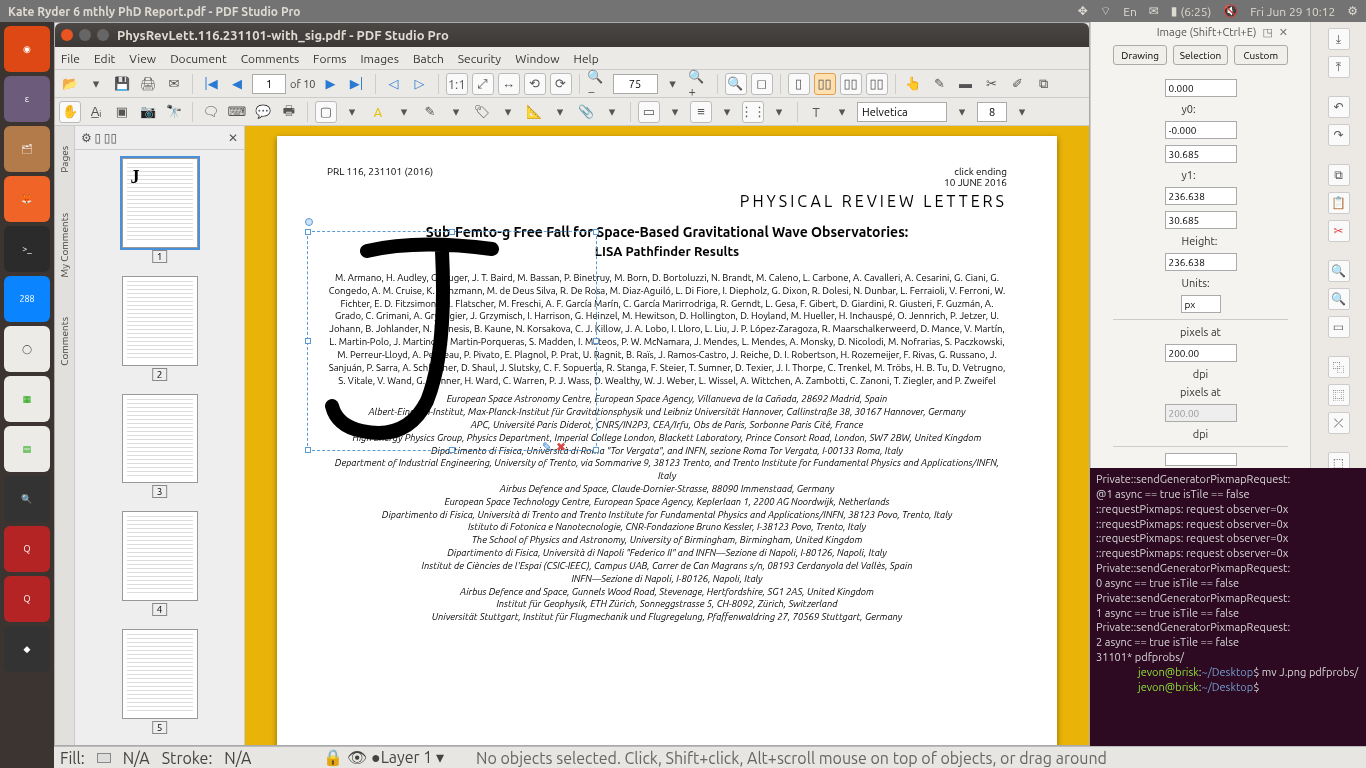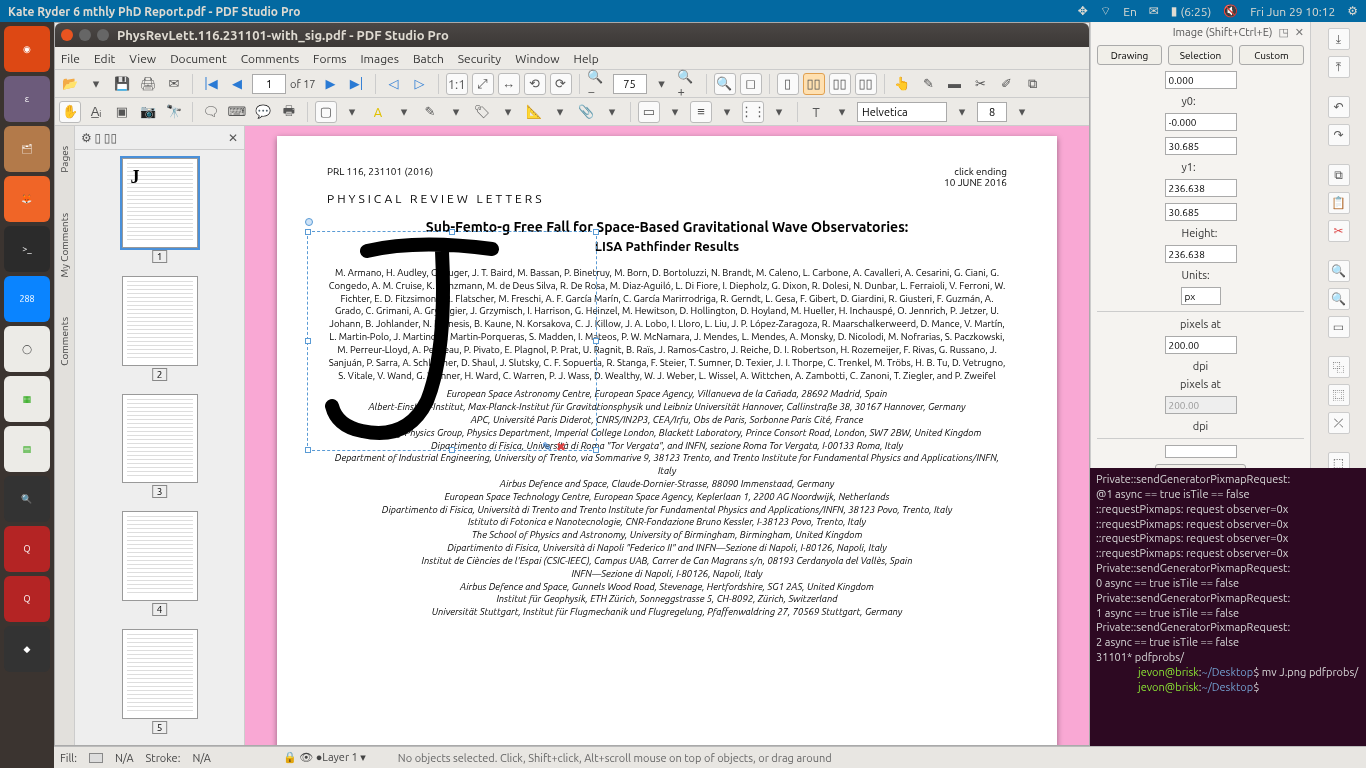--- a/index.html
+++ b/index.html
@@ -1,19 +1,19 @@
 <!DOCTYPE html>
 <html><head>
 <meta charset="utf-8">
 <style>
 * { margin:0; padding:0; box-sizing:border-box; font-family: Ubuntu, "Liberation Sans", sans-serif; }
 body { width:1366px; height:768px; overflow:hidden; background:#2c001e; position:relative; font-size:12px; }
 
 
-.top-panel { position:absolute; top:0; left:0; right:0; height:22px; background:#0369a1; color:#dfdbd2; display:flex; align-items:center; padding:0 8px; font-size:12px; }
+.top-panel { position:absolute; top:0; left:0; right:0; height:22px; background:#737373; color:#dfdbd2; display:flex; align-items:center; padding:0 8px; font-size:12px; }
 .top-panel .title { flex:1; font-weight:bold; }
 .top-panel .indicators { display:flex; gap:12px; align-items:center; }
 .top-panel .indicators span { display:inline-flex; align-items:center; gap:3px; }
 
 
 .launcher { position:absolute; top:22px; left:0; width:54px; bottom:0; background:#3b3430; display:flex; flex-direction:column; align-items:center; padding-top:4px; gap:4px; }
 .launcher .tile { width:46px; height:46px; border-radius:6px; background:#5a5249; display:flex; align-items:center; justify-content:center; color:#fff; font-size:9px; text-align:center; }
 .launcher .tile.ubuntu { background:#dd4814; }
 .launcher .tile.purple { background:#6c5b7b; }
 .launcher .tile.folder { background:#b37a4a; }
@@ -46,55 +46,55 @@
 
 .thumb-panel { width:170px; background:#eee; border-right:1px solid #ccc; display:flex; flex-direction:column; }
 .thumb-tools { height:24px; border-bottom:1px solid #ccc; display:flex; align-items:center; justify-content:space-between; padding:0 6px; font-size:12px; color:#555; }
 .thumbs { flex:1; overflow:auto; padding:8px 0; display:flex; flex-direction:column; align-items:center; gap:10px; }
 .thumb { width:76px; height:96px; background:#fff; border:1px solid #999; position:relative; }
 .thumb .num { position:absolute; bottom:-16px; left:50%; transform:translateX(-50%); font-size:10px; border:1px solid #888; padding:0 4px; background:#eee; }
 .thumb.active { outline:2px solid #4a90d9; }
 .thumb .mini { position:absolute; inset:4px; background:repeating-linear-gradient(#ddd 0 1px, transparent 1px 4px); }
 .thumb .mini.j::before { content:"J"; position:absolute; top:4px; left:4px; font-family:serif; font-size:18px; font-weight:bold; color:#000; }
 
-.doc-viewport { flex:1; background:#f9a8d4; overflow:auto; position:relative; display:flex; justify-content:center; padding:10px 0; }
+.doc-viewport { flex:1; background:#eab308; overflow:auto; position:relative; display:flex; justify-content:center; padding:10px 0; }
 .page { width:780px; min-height:1010px; background:#fff; box-shadow:0 2px 6px rgba(0,0,0,.4); position:relative; padding:30px 50px; font-family:"Times New Roman", serif; color:#000; }
 .page .hdr { display:flex; justify-content:space-between; font-size:10px; margin-bottom:4px; }
 .page .journal-line { text-align:center; font-size:10px; margin-bottom:1px; }
-.page .journal-title { text-align:left; letter-spacing:3px; font-size:12px; margin-bottom:14px; }
+.page .journal-title { text-align:right; letter-spacing:3px; font-size:16px; margin-bottom:14px; }
 .page .title { text-align:center; font-weight:bold; font-size:14px; margin-bottom:4px; }
 .page .subtitle { text-align:center; font-weight:bold; font-size:13px; margin-bottom:14px; }
 .page .authors, .page .affil { text-align:center; font-size:9.5px; line-height:1.35; }
 .page .affil { font-style:italic; margin-top:6px; }
 .selection-box { position:absolute; border:1px dashed #5a9bd5; }
 .selection-box .handle { position:absolute; width:6px; height:6px; background:#fff; border:1px solid #5a9bd5; }
 .ink-j { position:absolute; pointer-events:none; }
 
 .right-panel { position:absolute; top:22px; left:1090px; right:0; bottom:22px; background:#f5f3f0; border-left:1px solid #ccc; font-size:11px; color:#333; display:flex; }
 .inkscape-tools { width:56px; background:#ece9e5; border-left:1px solid #ccc; display:flex; flex-direction:column; align-items:center; padding:6px 0; gap:6px; }
 .inkscape-tools .it { width:22px; height:22px; border:1px solid #ccc; background:#fafafa; border-radius:2px; display:flex; align-items:center; justify-content:center; font-size:12px; color:#555; }
-.right-inner { flex:1; padding:4px 6px; display:flex; flex-direction:column; gap:6px; overflow:hidden; }
+.right-inner { flex:1; padding:4px 22px; display:flex; flex-direction:column; gap:6px; overflow:hidden; }
 .right-row { display:flex; align-items:center; gap:6px;flex-direction:column; }
 .right-row label { min-width:38px; }
 .right-row input { width:72px; height:18px; border:1px solid #aaa; padding:0 3px; font-size:10px; background:#fff; }
 .right-row input.disabled { background:#eee; color:#999; }
-.right-btns { display:flex; gap:6px; margin-bottom:0; }
+.right-btns { display:flex; gap:6px; margin-bottom:8px; }
 .right-btns button { flex:1; height:20px; border:1px solid #aaa; background:#f1efe9; border-radius:3px; font-size:10px; }
 .export-btn { height:22px; border:1px solid #aaa; background:#f1efe9; border-radius:3px; padding:0 8px; font-size:11px; display:inline-flex; align-items:center; gap:4px; }
 .right-title { font-size:11px; color:#555; }
 .right-close { display:flex; justify-content:flex-end; gap:6px; color:#777; font-size:11px;}
 
 
 .terminal { position:absolute; left:1090px; right:0; bottom:0; height:300px; background:#2d0922; color:#d7d7d7; font-family:"Ubuntu Mono","DejaVu Sans Mono",monospace; font-size:11px; padding:4px 6px; line-height:1.35; overflow:hidden; }
 .terminal .p { white-space:pre; }
 .terminal .green { color:#8ae234;padding-left:42px; }
 .terminal .blue { color:#729fcf; }
 
 
-.inkscape-status { position:absolute; left:54px; right:0; bottom:0; height:22px; background:#e8e6e2; border-top:1px solid #bbb; display:flex; align-items:center; font-size:11px; color:#444; padding:0 6px; gap:12px; }
+.inkscape-status { position:absolute; left:54px; right:0; bottom:0; height:22px; background:#e8e6e2; border-top:1px solid #bbb; display:flex; align-items:center; font-size:16px; color:#444; padding:0 6px; gap:12px; }
 .inkscape-status .swatch { width:14px; height:10px; background:#000; border:1px solid #888; }
 </style>
 </head>
 <body>
 
 <div class="top-panel">
   <span class="title">Kate Ryder 6 mthly PhD Report.pdf - PDF Studio Pro</span>
   <div class="indicators">
     <span>✥</span>
     <span>⌔</span>
@@ -149,35 +149,35 @@
   <div class="toolbar">
     <div class="tool-btn">📂</div>
     <div class="tool-btn">▾</div>
     <div class="tool-btn">💾</div>
     <div class="tool-btn">🖨</div>
     <div class="tool-btn">✉</div>
     <div class="tool-sep"></div>
     <div class="tool-btn" style="color:#2a7ad4">|◀</div>
     <div class="tool-btn" style="color:#2a7ad4">◀</div>
     <input class="tool-input" style="width: 34px;" value="1">
-    <span style="font-size:11px;color:#444">of 17</span>
+    <span style="font-size:11px;color:#444">of 10</span>
     <div class="tool-btn" style="color:#2a7ad4">▶</div>
     <div class="tool-btn" style="color:#2a7ad4">▶|</div>
     <div class="tool-sep"></div>
     <div class="tool-btn" style="color:#2a7ad4">◁</div>
     <div class="tool-btn" style="color:#2a7ad4">▷</div>
     <div class="tool-sep"></div>
     <div class="tool-btn framed">1:1</div>
     <div class="tool-btn framed">⤢</div>
     <div class="tool-btn framed">↔</div>
     <div class="tool-btn framed">⟲</div>
     <div class="tool-btn framed">⟳</div>
     <div class="tool-sep"></div>
     <div class="tool-btn">🔍−</div>
-    <input class="tool-input" style="width: 34px;" value="75">
+    <input class="tool-input" style="width: 45px;" value="75">
     <div class="tool-btn">▾</div>
     <div class="tool-btn">🔍+</div>
     <div class="tool-sep"></div>
     <div class="tool-btn framed">🔍</div>
     <div class="tool-btn framed">◻</div>
     <div class="tool-sep"></div>
     <div class="tool-btn framed">▯</div>
     <div class="tool-btn framed" style="background:#ffe0b0;border-color:#e0a050">▯▯</div>
     <div class="tool-btn framed">▯▯</div>
     <div class="tool-btn framed">▯▯</div>

